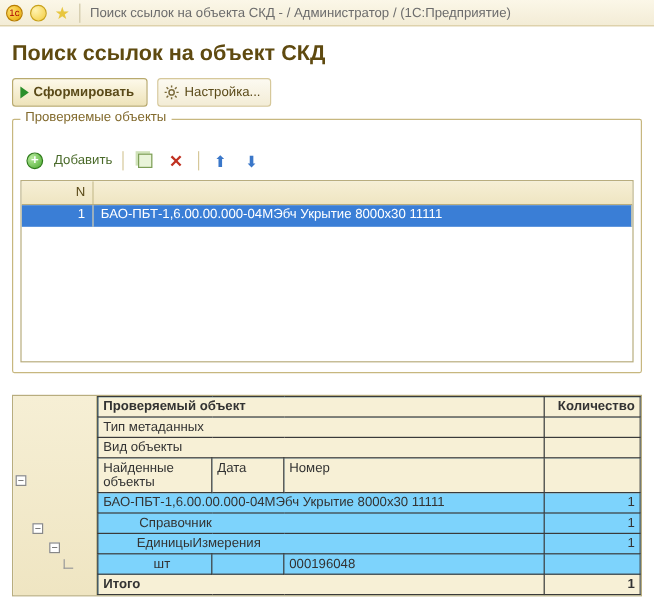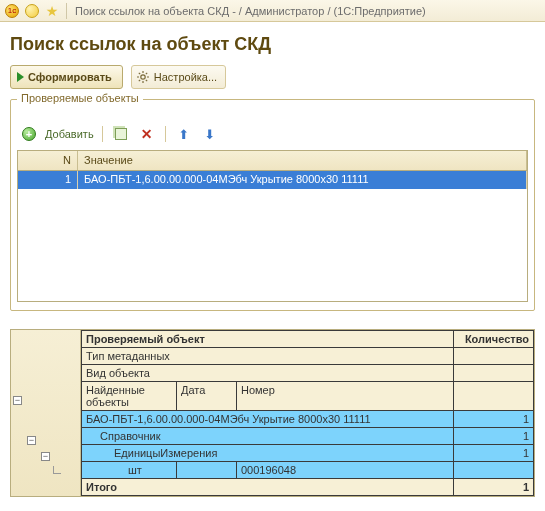--- a/index.html
+++ b/index.html
@@ -154,21 +154,20 @@
           <span class="arr-up">⬆</span>
         </span>
       <span class="ico-btn">
           <span class="arr-dn">⬇</span>
         </span>
     </div>
 
     <div class="grid1">
       <div class="grid1-head">
         <div class="g1-col g1-n">N</div>
-        <div class="g1-col g1-v">Значение</div>
       </div>
       <div class="grid1-row sel">
         <div class="g1-cell n">1</div>
         <div class="g1-cell v">БАО-ПБТ-1,6.00.00.000-04МЭбч Укрытие 8000х30 11111</div>
       </div>
     </div>
   </div>
 
   <div class="spacer"></div>
 
@@ -197,35 +196,35 @@
         <tbody>
             <tr>
           <th colspan="3" class="hdr">Проверяемый объект</th>
           <th class="hdr num">Количество</th>
         </tr>
         <tr>
           <th colspan="3">Тип метаданных</th>
           <th class="num"></th>
         </tr>
         <tr>
-          <th colspan="3">Вид объекта</th>
+          <th colspan="3">Вид объекты</th>
           <th class="num"></th>
         </tr>
         <tr>
           <th style="width:95px;">Найденные объекты</th>
           <th style="width:60px;">Дата</th>
           <th>Номер</th>
           <th class="num"></th>
         </tr>
         <tr>
           <td colspan="3">БАО-ПБТ-1,6.00.00.000-04МЭбч  Укрытие 8000х30 11111</td>
           <td class="num">1</td>
         </tr>
         <tr>
-          <td colspan="3" style="padding-left:18px;">Справочник</td>
+          <td colspan="3" style="padding-left:34px;">Справочник</td>
           <td class="num">1</td>
         </tr>
         <tr>
           <td colspan="3" style="padding-left:32px;">ЕдиницыИзмерения</td>
           <td class="num">1</td>
         </tr>
         <tr>
           <td style="padding-left:46px;">шт</td>
           <td></td>
           <td>000196048</td>

